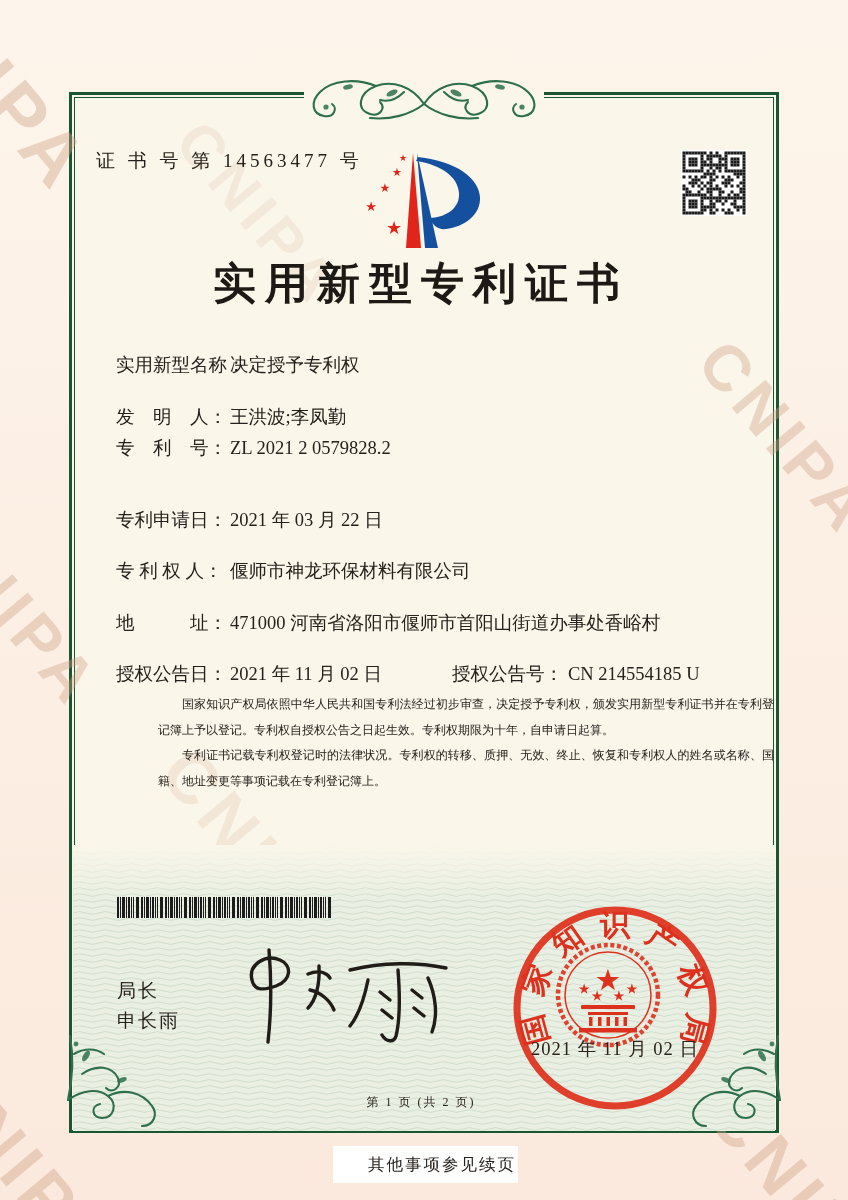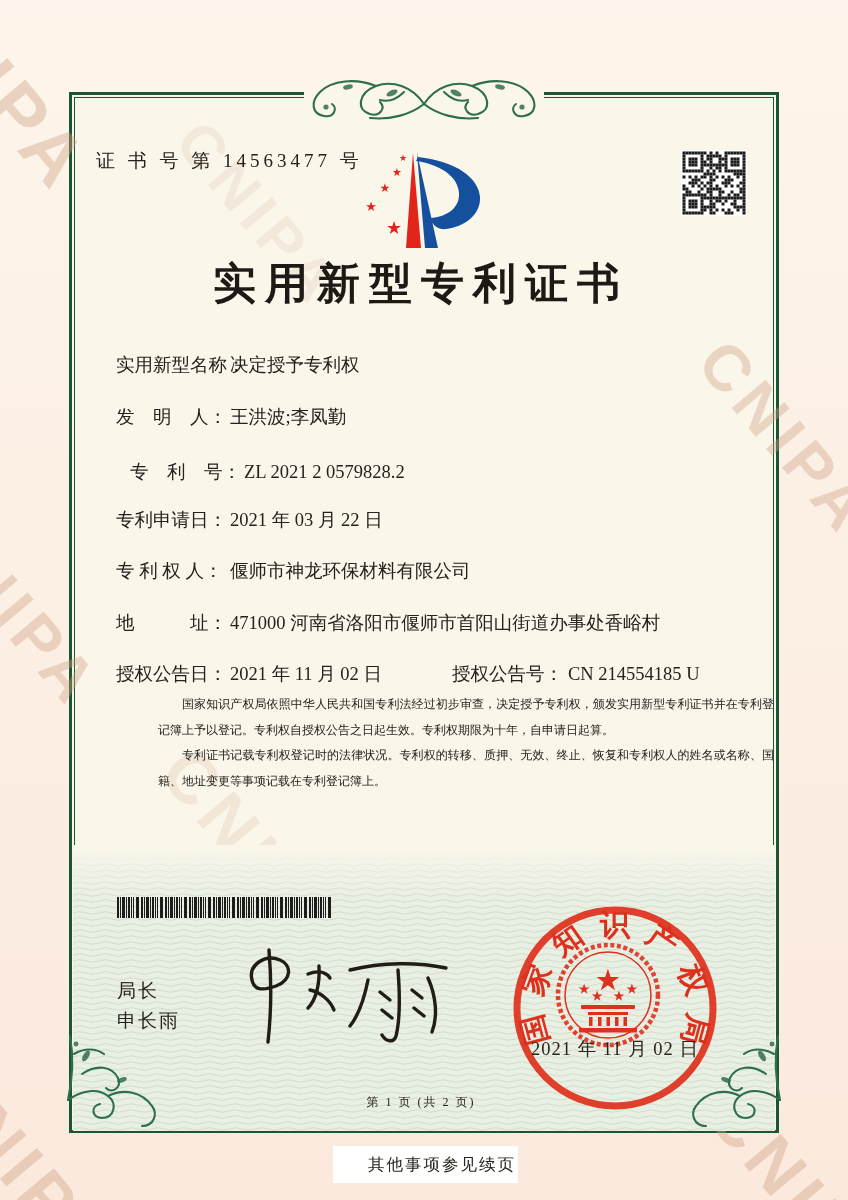--- a/index.html
+++ b/index.html
@@ -437,21 +437,21 @@
   </svg>
 
   <div class="content title">实用新型专利证书</div>
 
   <div class="content row" style="top:352px;">
     <span class="lab">实用新型名称：</span><span>决定授予专利权</span>
   </div>
   <div class="content row" style="top:404px;">
     <span class="lab">发　明　人：</span><span>王洪波;李凤勤</span>
   </div>
-  <div class="content row" style="top:459px;margin-left:14px;">
+  <div class="content row" style="top:435px;">
     <span class="lab">专　利　号：</span><span>ZL 2021 2 0579828.2</span>
   </div>
   <div class="content row" style="top:507px;">
     <span class="lab">专利申请日：</span><span>2021 年 03 月 22 日</span>
   </div>
   <div class="content row" style="top:558px;">
     <span class="lab">专 利 权 人：</span><span>偃师市神龙环保材料有限公司</span>
   </div>
   <div class="content row" style="top:610px;">
     <span class="lab">地　　　址：</span><span>471000 河南省洛阳市偃师市首阳山街道办事处香峪村</span>

